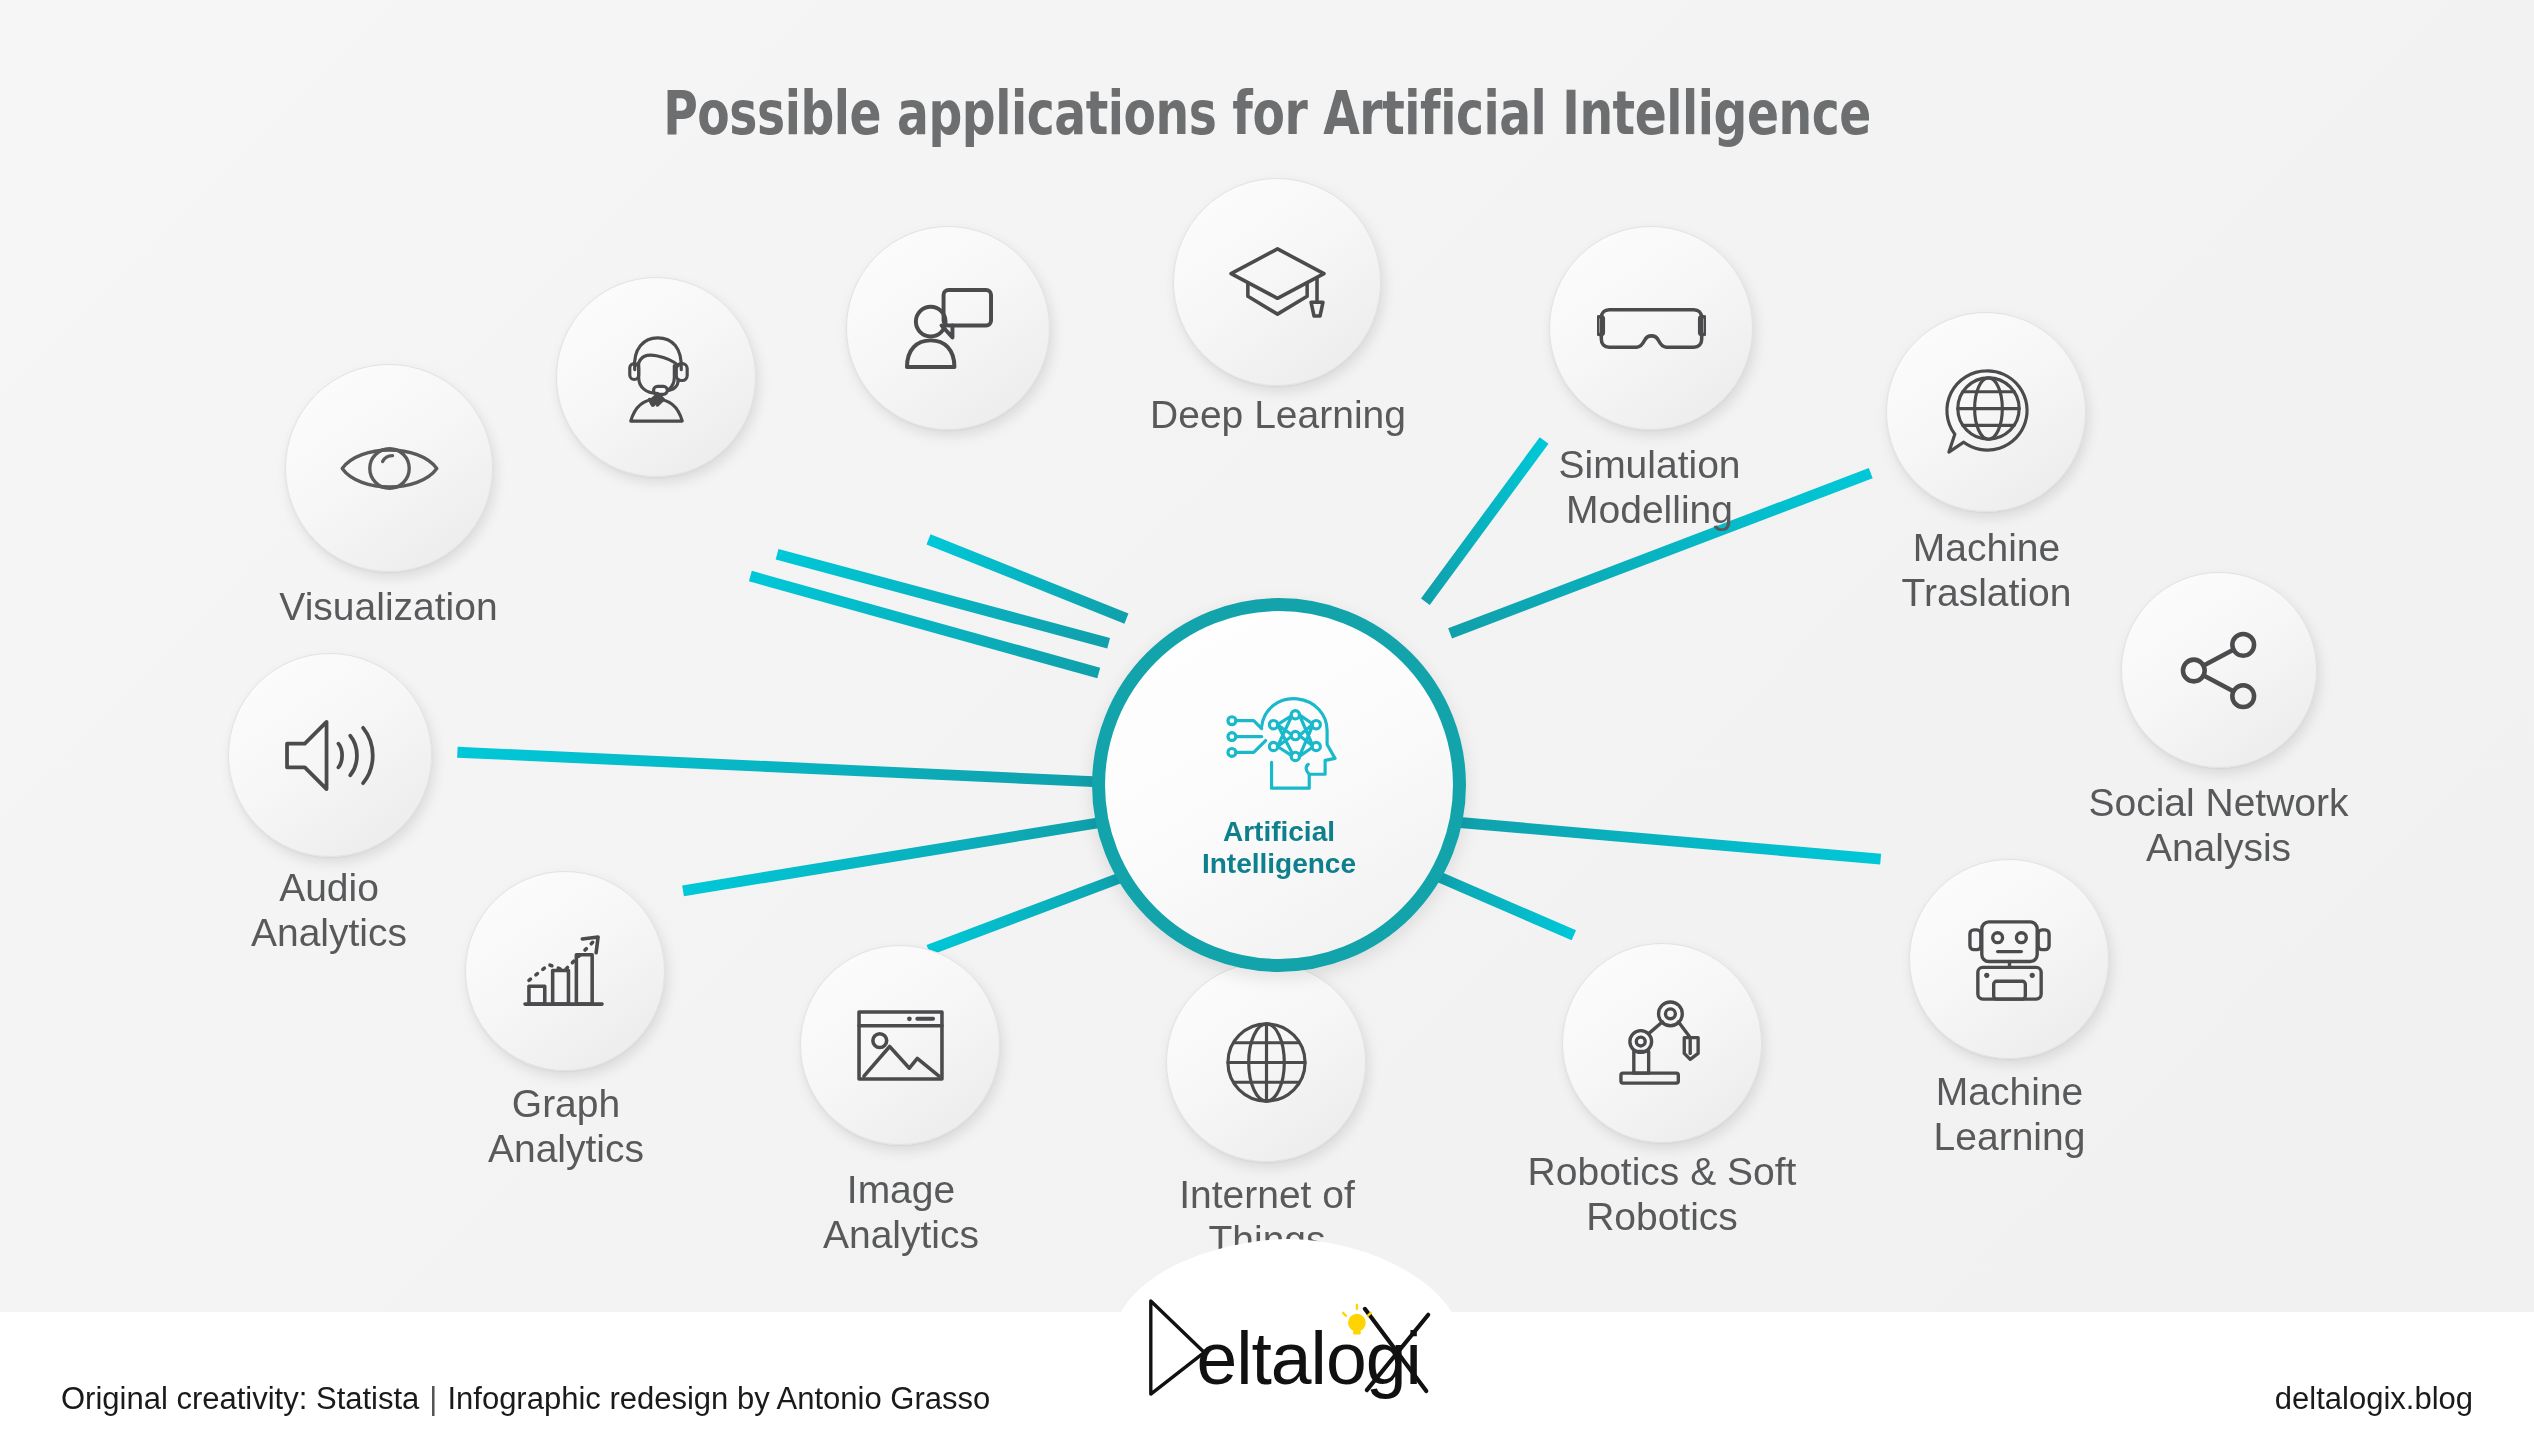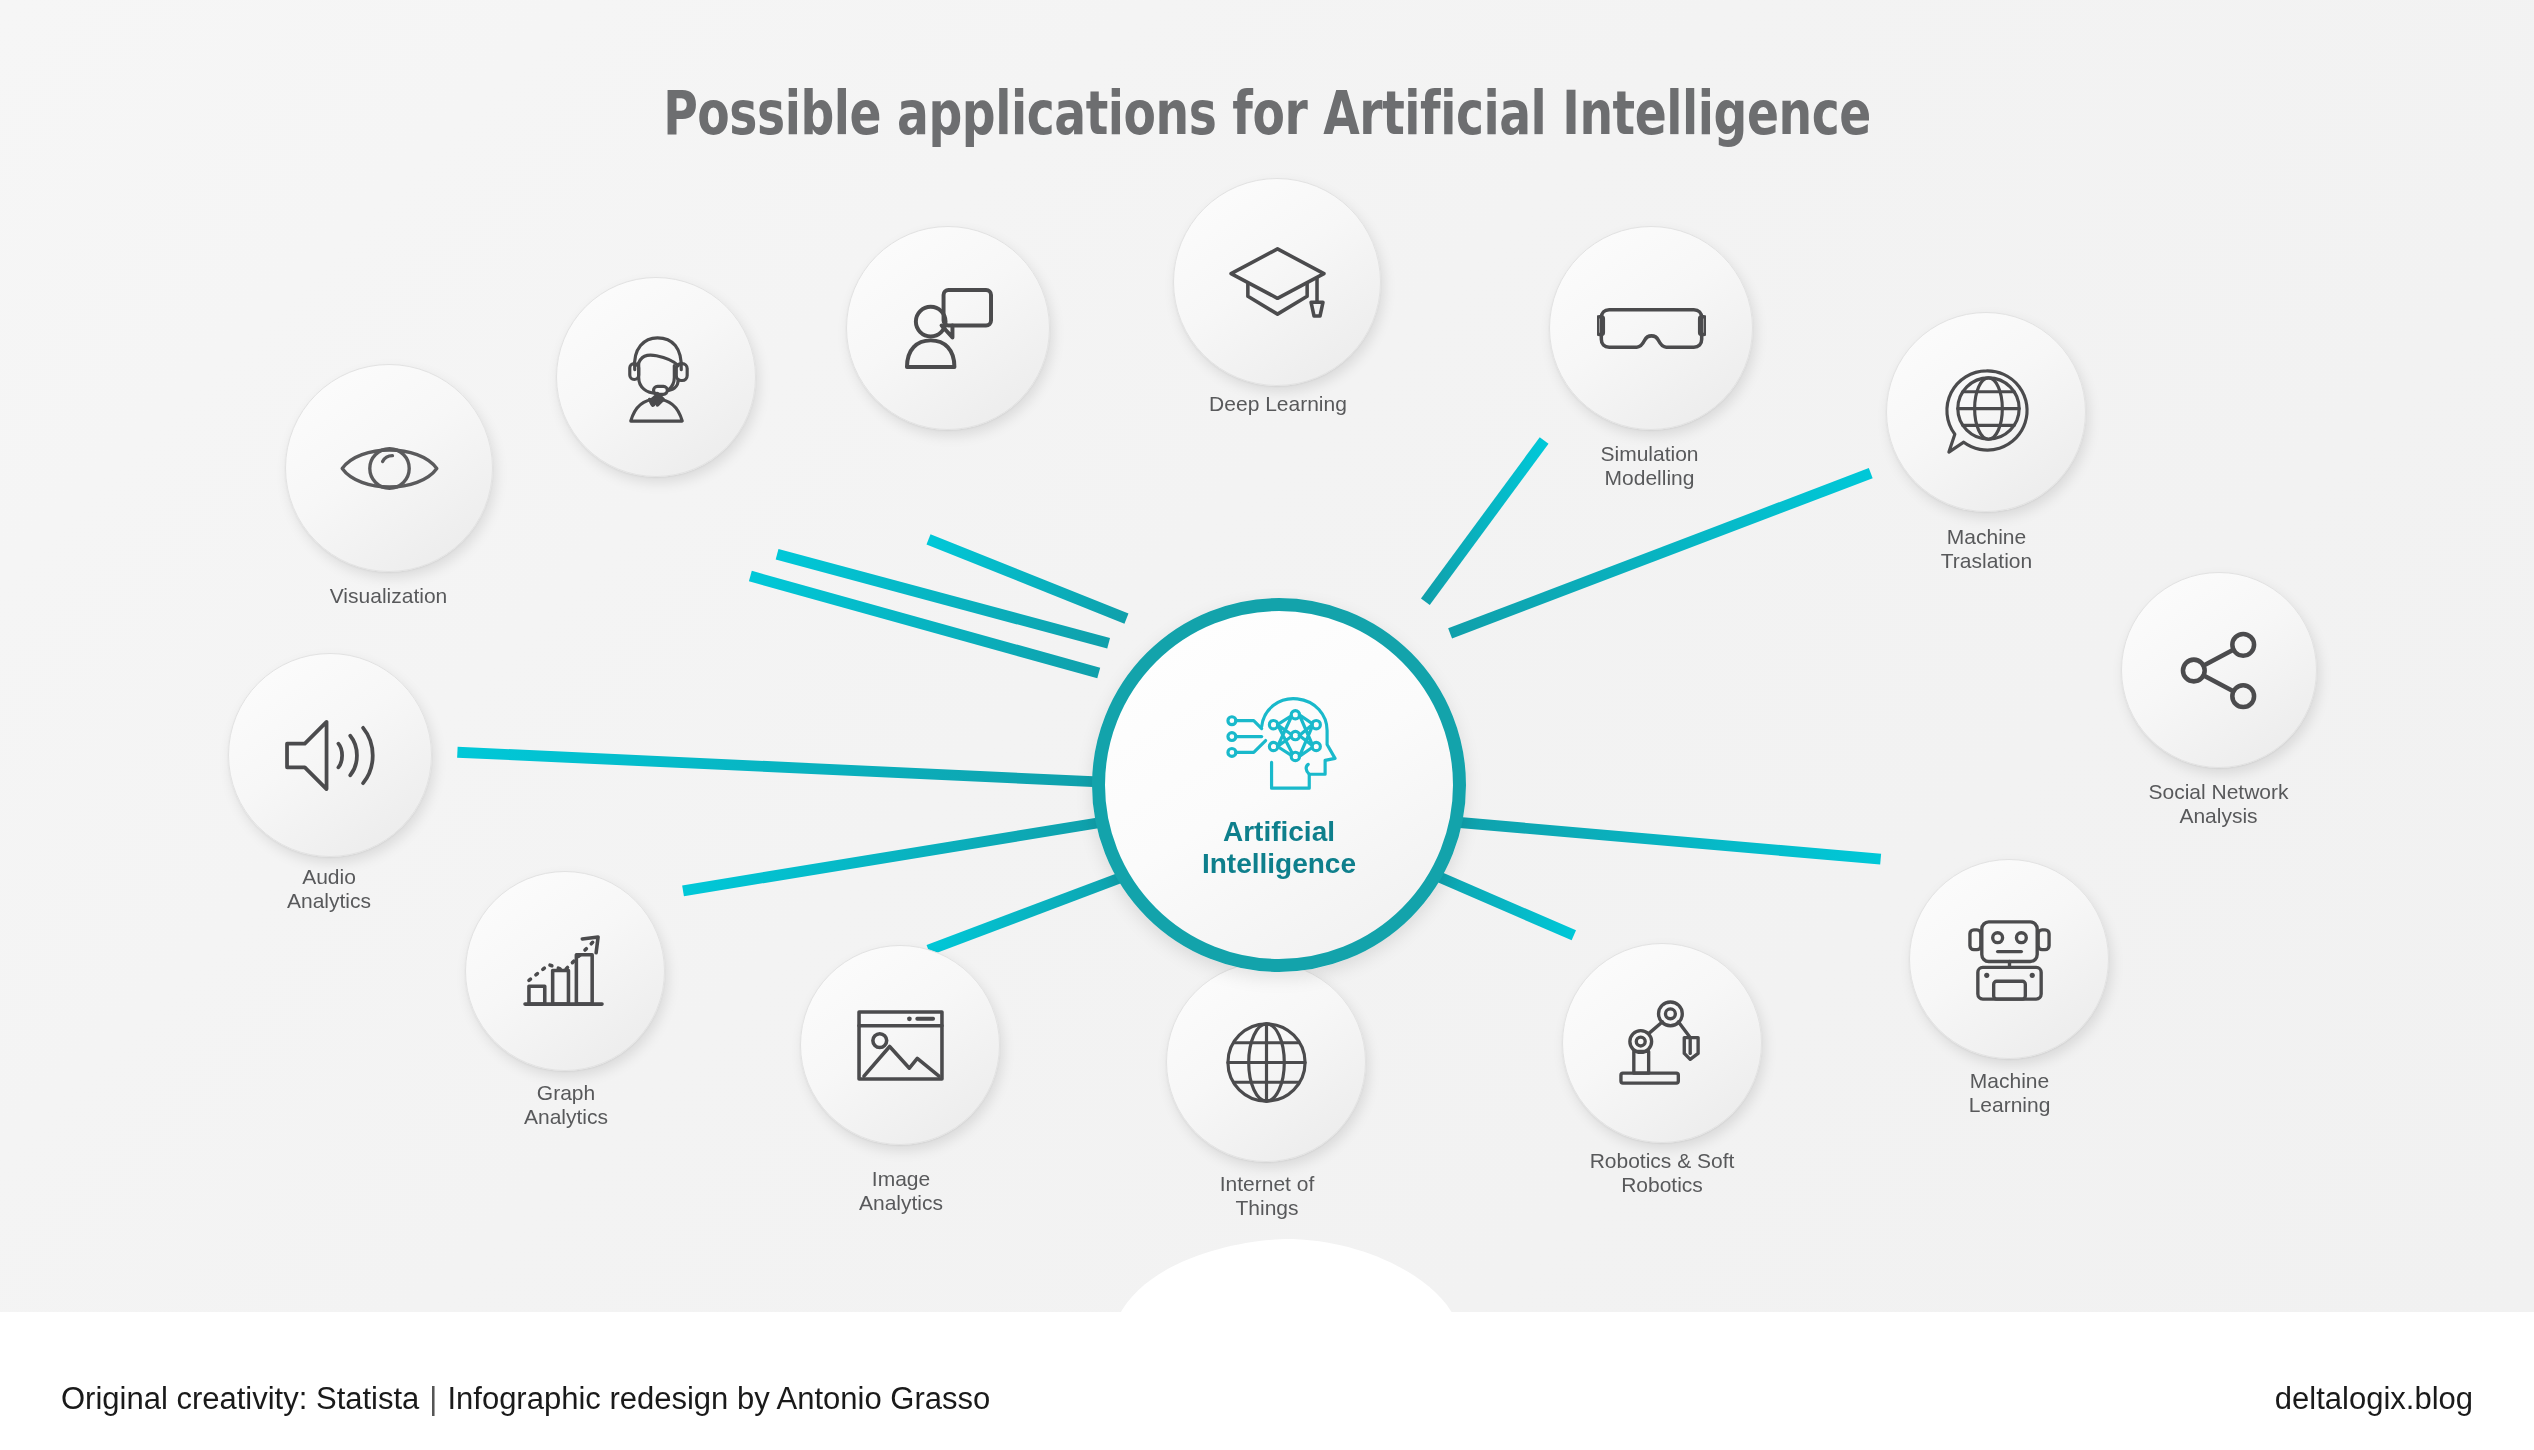--- a/index.html
+++ b/index.html
@@ -35,21 +35,21 @@
   .node .bubble{
     position:absolute;border-radius:50%;
     background:linear-gradient(145deg,#fdfdfd 0%,#f7f7f7 45%,#eaeaea 100%);
     border:1px solid #e2e2e2;
     box-shadow:3px 6px 13px rgba(0,0,0,0.10), 0 1px 2px rgba(0,0,0,0.05);
     display:flex;align-items:center;justify-content:center;
   }
   .node .bubble svg{display:block;}
   .node .lbl{
     position:absolute;text-align:center;
-    font-size:21px;line-height:1.16;color:#58595b;
+    font-size:39px;line-height:1.16;color:#58595b;
     font-family:"Liberation Sans",sans-serif;
     white-space:pre-line;
   }
 
   
   .hub{
     position:absolute;left:1092px;top:598px;width:374px;height:374px;
     border-radius:50%;
     background:linear-gradient(150deg,#ffffff 0%,#fbfbfb 50%,#efefef 100%);
     border:13px solid #13a3ab;
@@ -371,20 +371,36 @@
     <div class="lbl" style="left:-50px;top:212px;width:302px;">Audio
 Analytics</div>
   </div>
 
   <div class="footer"></div>
 
   <svg class="layer" viewBox="0 0 2560 1465">
     <path d="M1130 1330 C1160 1270 1260 1250 1310 1252 C1380 1255 1450 1290 1470 1332 L1470 1340 L1130 1340 Z" fill="#ffffff"></path>
   </svg>
 
+  <div class="logo-wrap">
+    <svg width="327" height="119" viewBox="0 0 330 120">
+
+      <path d="M22 14 L22 108 L76 66 Z" fill="none" stroke="#111" stroke-width="3.4" stroke-linejoin="round"></path>
+
+      <text x="68" y="98" font-family="Liberation Sans, sans-serif" font-size="74" fill="#111" letter-spacing="-1">eltalogi</text>
+
+      <path d="M238 22 L300 105 M302 28 L240 104" stroke="#111" stroke-width="4.2" fill="none" stroke-linecap="round"></path>
+
+      <g>
+        <circle cx="230" cy="36" r="9" fill="#ffd400"></circle>
+        <rect x="226" y="44" width="8" height="4" rx="1.6" fill="#ffd400"></rect>
+        <path d="M230 22 L230 18 M219 29 L216 26 M241 29 L244 26" stroke="#ffd400" stroke-width="2.4" stroke-linecap="round"></path>
+      </g>
+    </svg>
+  </div>
 
   <div class="footer-note">
     <span>Original creativity: Statista</span><span class="sep">|</span><span>Infographic redesign by Antonio Grasso</span>
   </div>
 
   <div class="footer-url">deltalogix.blog</div>
 
 </div>
 
 

